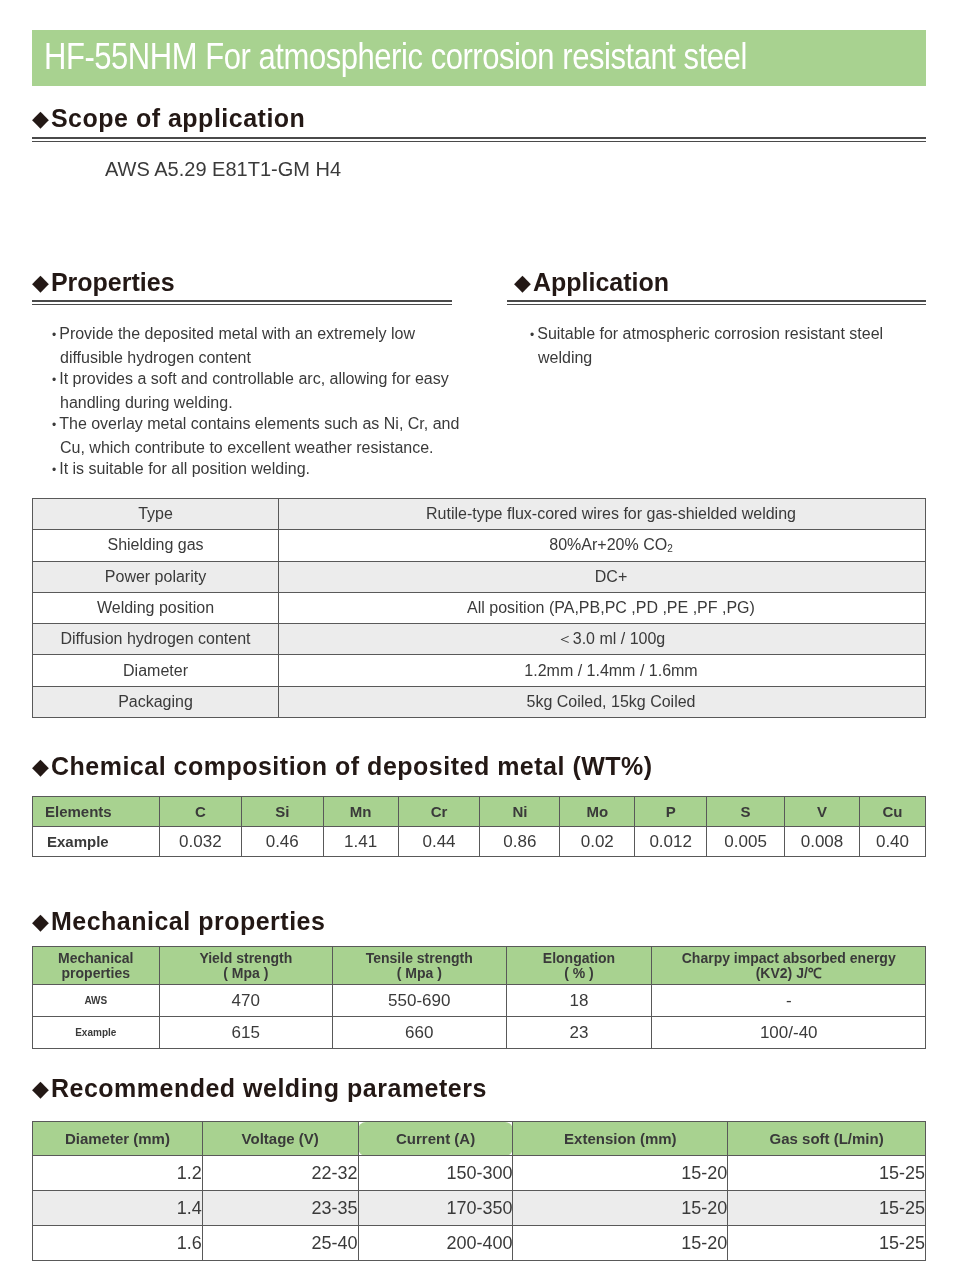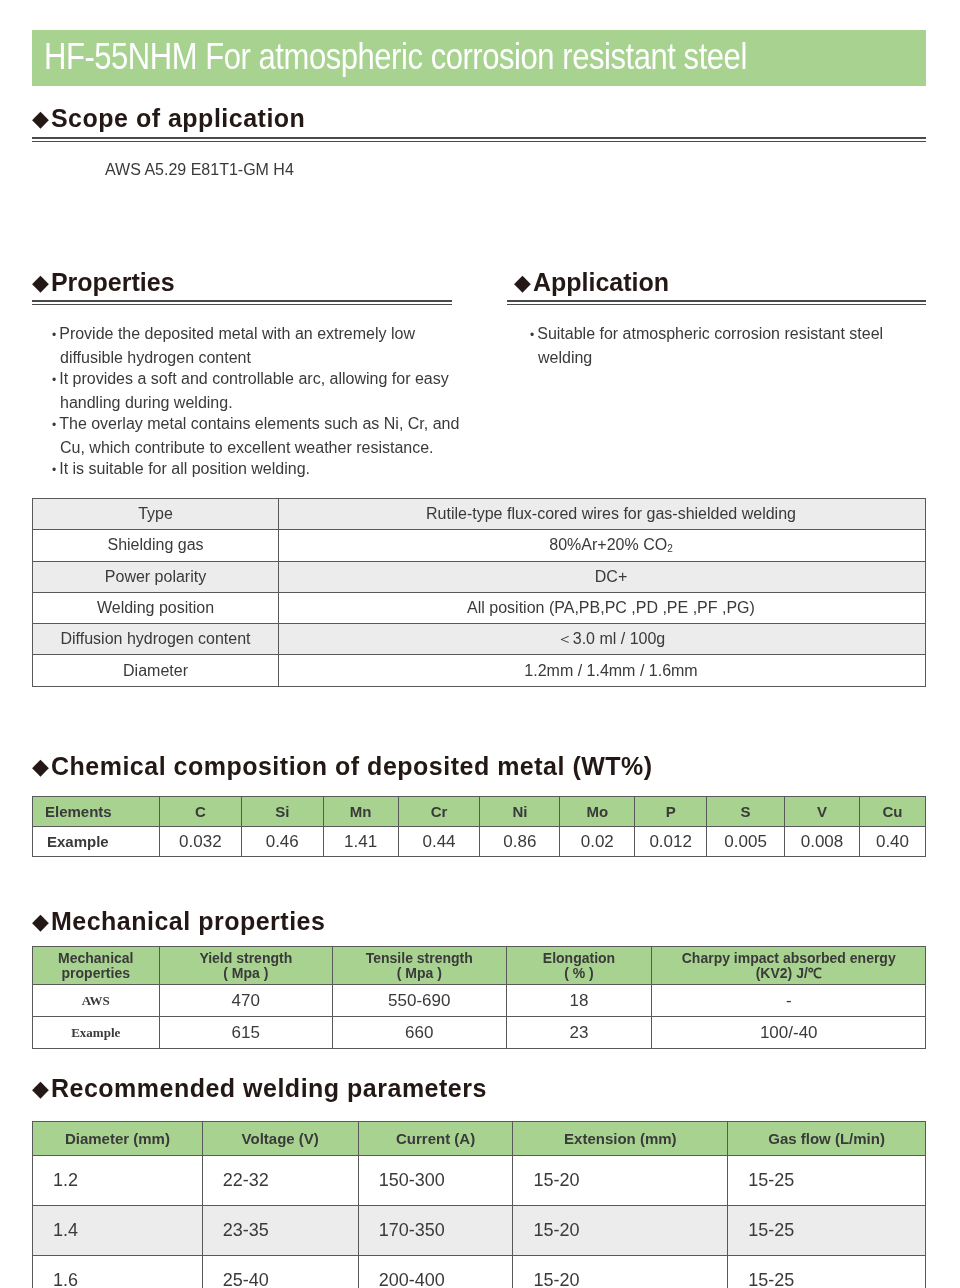--- a/index.html
+++ b/index.html
@@ -43,40 +43,40 @@
 
   .chem-table { left: 32px; top: 796px; width: 894px; }
   .chem-table th { height: 30px; text-align: center; }
   .chem-table th.first { text-align: left; padding-left: 12px; width: 127px; }
   .chem-table td { height: 30px; text-align: center; font-size: 17px; color: #3a3a3a; }
   .chem-table td.first { text-align: left; padding-left: 14px; font-weight: bold; font-size: 15px; }
 
   .mech-table { left: 32px; top: 946px; width: 894px; }
   .mech-table th { height: 38px; line-height: 15px; text-align: center; font-size: 14px; }
   .mech-table td { height: 32px; text-align: center; font-size: 17px; color: #3a3a3a; }
-  .mech-table td.first { font-weight: bold; font-size: 13px; font-family: Liberation Serif, serif; }
+  .mech-table td.first { font-weight: bold; font-size: 10px; }
 
   .weld-table { left: 32px; top: 1121px; width: 894px; }
   .weld-table th { height: 34px; text-align: center; font-size: 15px; }
-  .weld-table td { height: 50px; text-align: left; font-size: 18px; color: #3a3a3a; padding-left: 20px; }
+  .weld-table td { height: 35px; text-align: right; font-size: 18px; color: #3a3a3a; padding-left: 20px; }
   .weld-table tbody tr:nth-child(2) td { background: #ececec; }
 </style>
 </head>
 <body>
 
 <div class="title-bar">
   <div class="title">HF-55NHM For atmospheric corrosion resistant steel</div>
 </div>
 
 <div class="sec-head" style="left:32px; top:104px;">
   <span class="diamond">◆</span>
   <span class="label" style="font-size:25px; letter-spacing:0.5px;">Scope  of  application</span>
 </div>
 <div class="double-rule" style="left:32px; top:137px; width:894px;"></div>
-<div class="text" style="left:105px; top:159px; font-size:16px;">AWS A5.29 E81T1-GM H4</div>
+<div class="text" style="left:105px; top:159px; font-size:20px;">AWS A5.29 E81T1-GM H4</div>
 
 <div class="sec-head" style="left:32px; top:268px;">
   <span class="diamond">◆</span>
   <span class="label" style="font-size:25px;">Properties</span>
 </div>
 <div class="double-rule" style="left:32px; top:300px; width:420px;"></div>
 <ul class="text bullets" style="left:52px; top:315px; width:410px;">
   <li><span class="dot">•</span><span>Provide the deposited metal with an extremely low diffusible hydrogen content</span></li>
   <li><span class="dot">•</span><span>It provides a soft and controllable arc, allowing for easy handling during welding.</span></li>
   <li><span class="dot">•</span><span>The overlay metal contains elements such as Ni, Cr, and Cu, which contribute to excellent weather resistance.</span></li>
@@ -110,20 +110,24 @@
         <td class="k">Welding position</td>
         <td class="v"><span>All position (PA,PB,PC ,PD ,PE ,PF ,PG)</span></td>
       </tr>
       <tr>
         <td class="k">Diffusion hydrogen content</td>
         <td class="v"><span>＜3.0 ml / 100g</span></td>
       </tr>
       <tr>
         <td class="k">Diameter</td>
         <td class="v"><span>1.2mm / 1.4mm / 1.6mm</span></td>
+      </tr>
+      <tr>
+        <td class="k">Packaging</td>
+        <td class="v"><span>5kg Coiled, 15kg Coiled</span></td>
       </tr>
     </tbody>
 </table>
 
 <div class="sec-head" style="left:32px; top:752px;">
   <span class="diamond">◆</span>
   <span class="label" style="font-size:25px; letter-spacing:0.5px;">Chemical  composition  of  deposited  metal  (WT%)</span>
 </div>
 <table class="chem-table green-head">
   <thead>
@@ -207,23 +211,23 @@
 
 <div class="sec-head" style="left:32px; top:1074px;">
   <span class="diamond">◆</span>
   <span class="label" style="font-size:25px; letter-spacing:0.5px;">Recommended  welding  parameters</span>
 </div>
 <table class="weld-table green-head">
   <thead>
       <tr id="weld-head">
         <th style="width: 170px;">Diameter  (mm)</th>
         <th style="width: 156px;">Voltage  (V)</th>
-        <th style="width: 155px;">Current  (A)</th>
+        <th style="width: 155px; border-radius: 8px;">Current  (A)</th>
         <th style="width: 215px;">Extension  (mm)</th>
-        <th style="width: 198px;">Gas  flow  (L/min)</th>
+        <th style="width: 198px;">Gas  soft  (L/min)</th>
       </tr>
     </thead>
   <tbody id="weld-body">
       <tr>
         <td>1.2</td>
         <td>22-32</td>
         <td>150-300</td>
         <td>15-20</td>
         <td>15-25</td>
       </tr>

